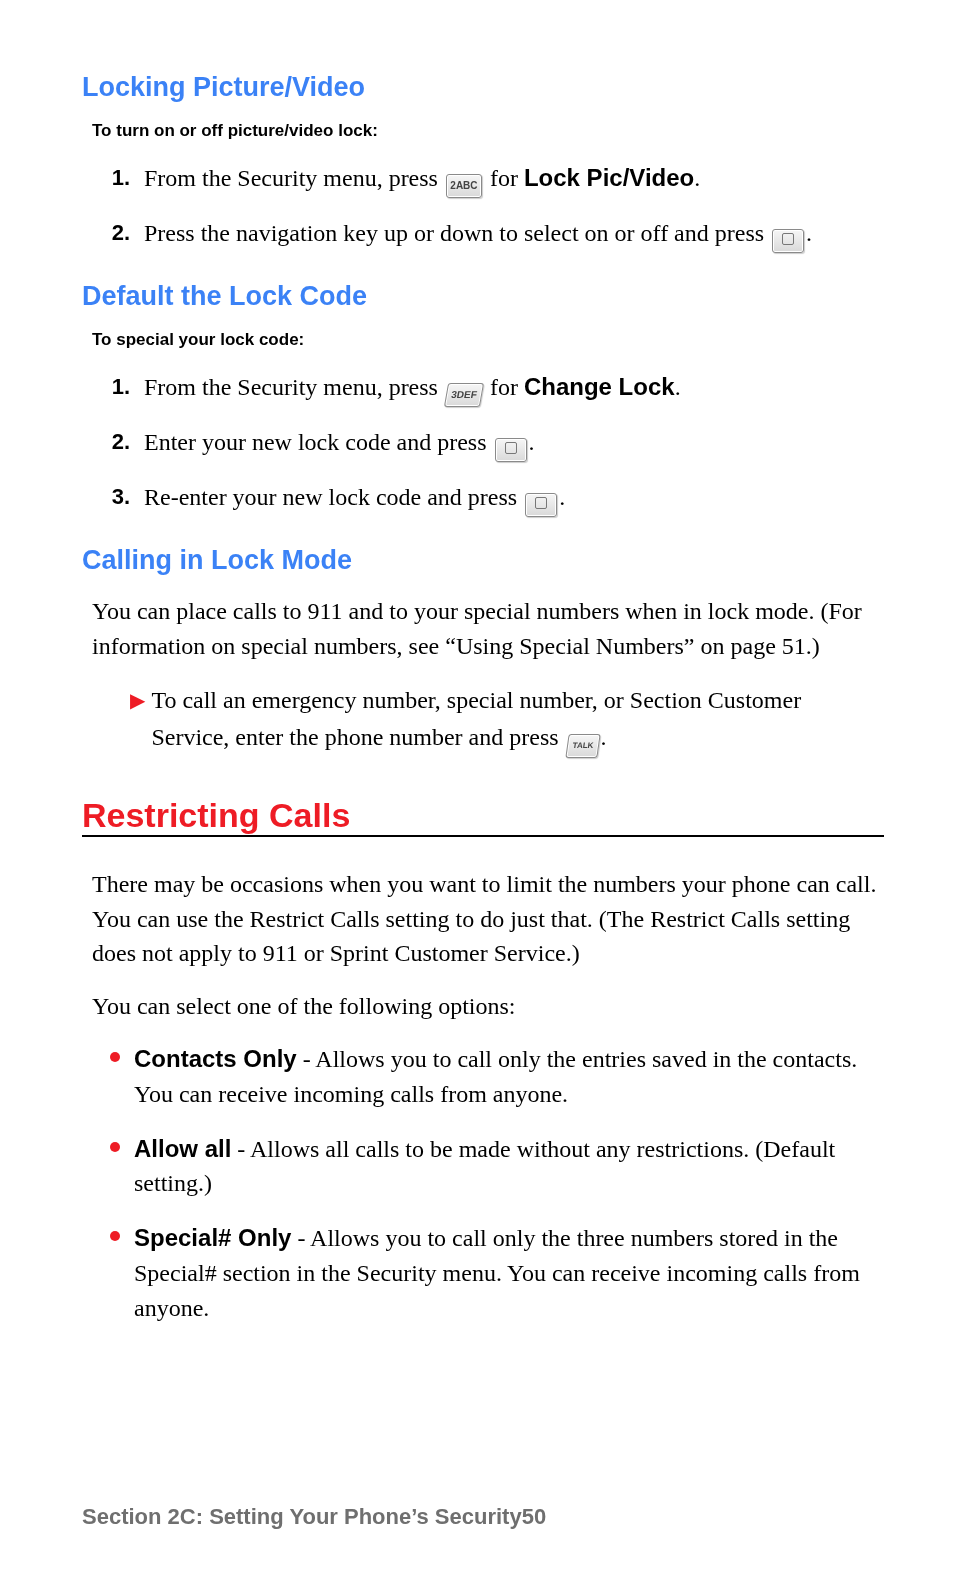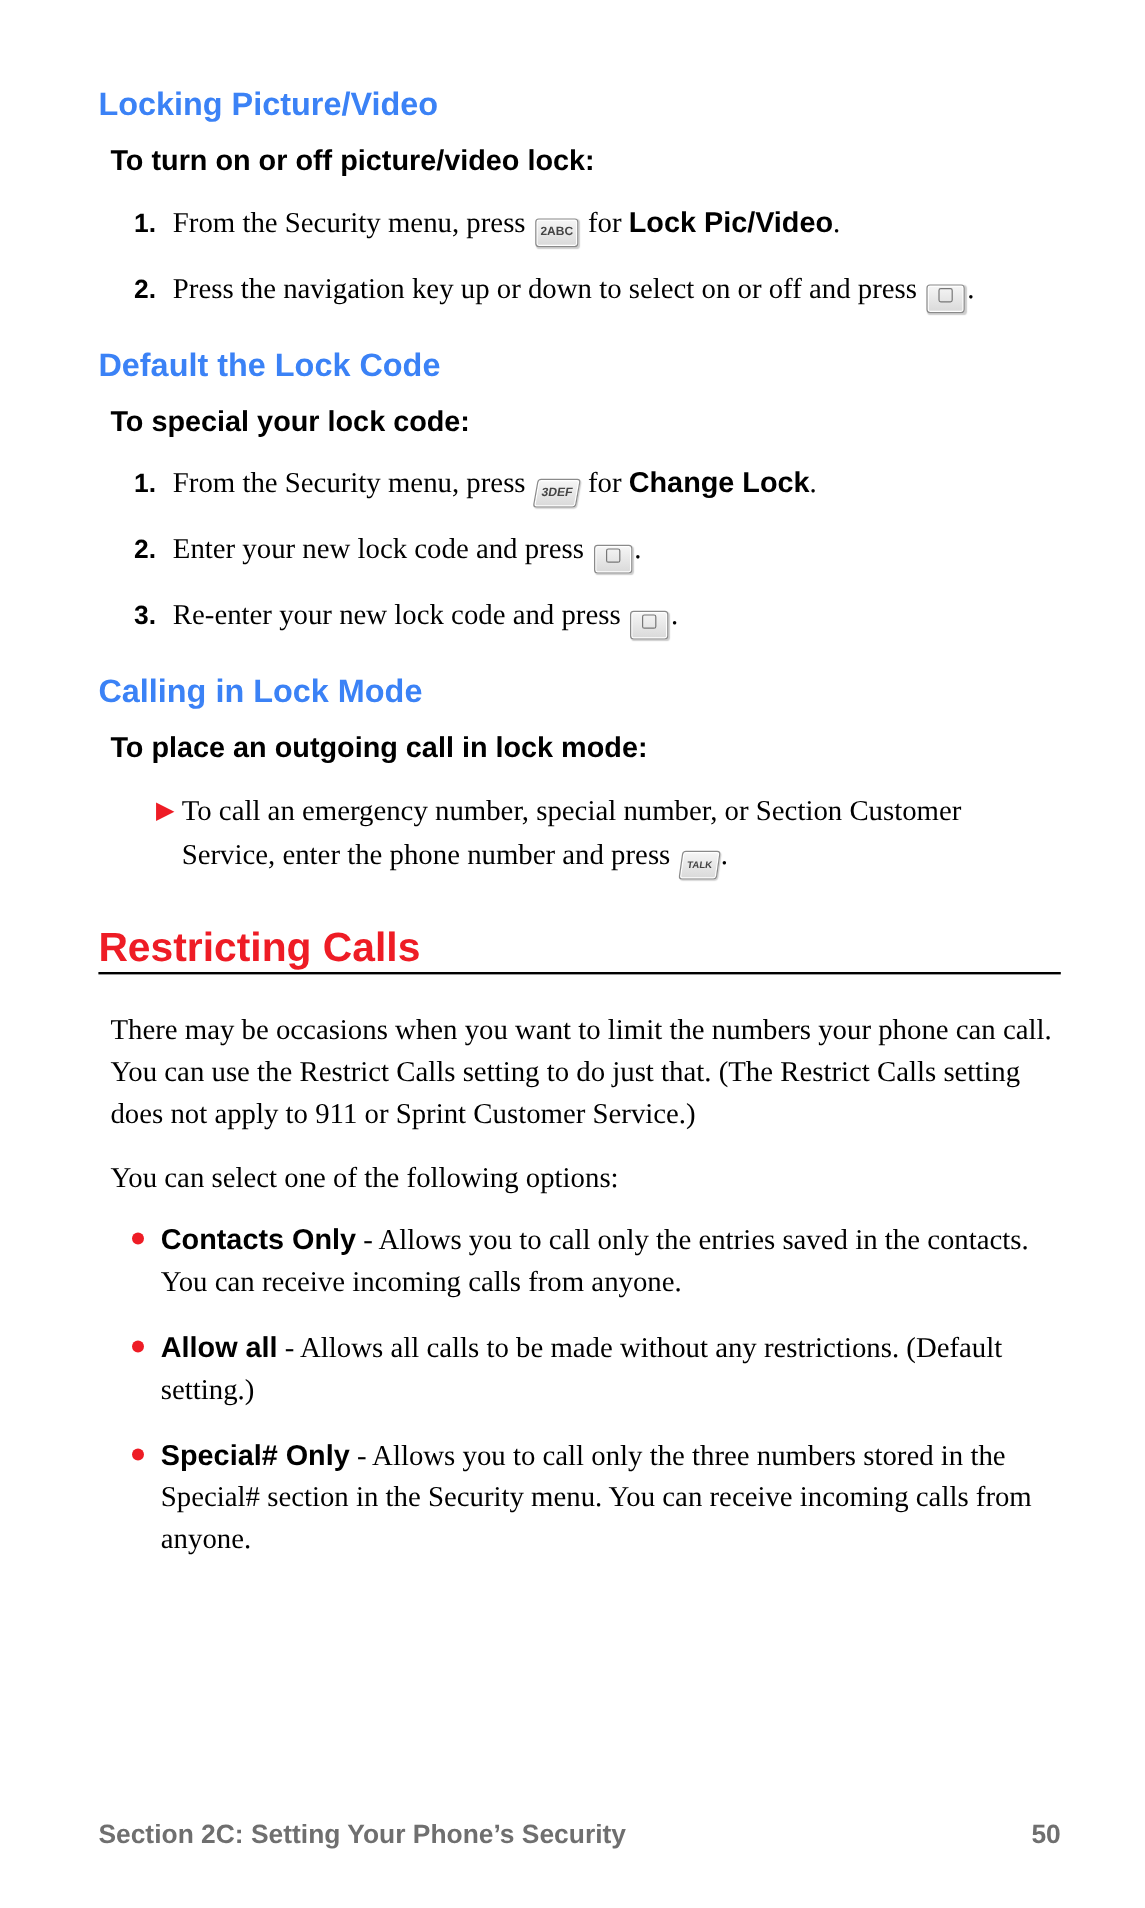--- a/index.html
+++ b/index.html
@@ -20,21 +20,21 @@
     font-family: "Helvetica Neue", Helvetica, Arial, sans-serif;
   }
   .sub-heading {
     color: #3b82f6;
     font-weight: 700;
     font-size: 27px;
     margin: 0 0 18px 0;
   }
   .instr-lead {
     font-weight: 700;
-    font-size: 24px;
+    font-size: 17px;
     margin: 0 0 20px 10px;
   }
   ol.numlist {
     margin: 0 0 28px 0;
     padding: 0;
     list-style: none;
   }
   ol.numlist li {
     display: flex;
     align-items: flex-start;
@@ -147,25 +147,24 @@
     border-radius: 50%;
     background: #ee1c25;
     margin: 10px 14px 0 28px;
     flex-shrink: 0;
   }
   ul.dotlist li .body {
     flex: 1;
   }
   .footer {
     position: absolute;
-    bottom: 48px;
+    bottom: 60px;
     left: 82px;
     right: 70px;
     display: flex;
-    justify-content: space-between;
     font-family: "Helvetica Neue", Helvetica, Arial, sans-serif;
     font-weight: 700;
     font-size: 22px;
     color: #6f6f6f;
   }
 </style>
 </head>
 <body>
 
 <div class="page">
@@ -204,21 +203,21 @@
     </li>
     <li>
       <span class="num">3.</span>
       <span class="body">
         <span>Re-enter your new lock code and press </span><span class="key-icon ok"></span><span>.</span>
       </span>
     </li>
   </ol>
 
   <h2 class="sub-heading sans">Calling in Lock Mode</h2>
-  <p class="instr-lead sans">To place an outgoing call in lock mode:</p>
+  <p class="body-para">You can place calls to 911 and to your special numbers when in lock mode. (For information on special numbers, see “Using Special Numbers” on page 51.)</p>
   <div class="arrow-item">
     <span class="arrow">▶</span>
     <span class="body">
       <span>To call an emergency number, special number, or Section Customer Service, enter the phone number and press </span><span class="key-icon talk">TALK</span><span>.</span>
     </span>
   </div>
 
   <div class="major-heading-wrap">
     <h1 class="major-heading sans">Restricting Calls</h1>
   </div>

